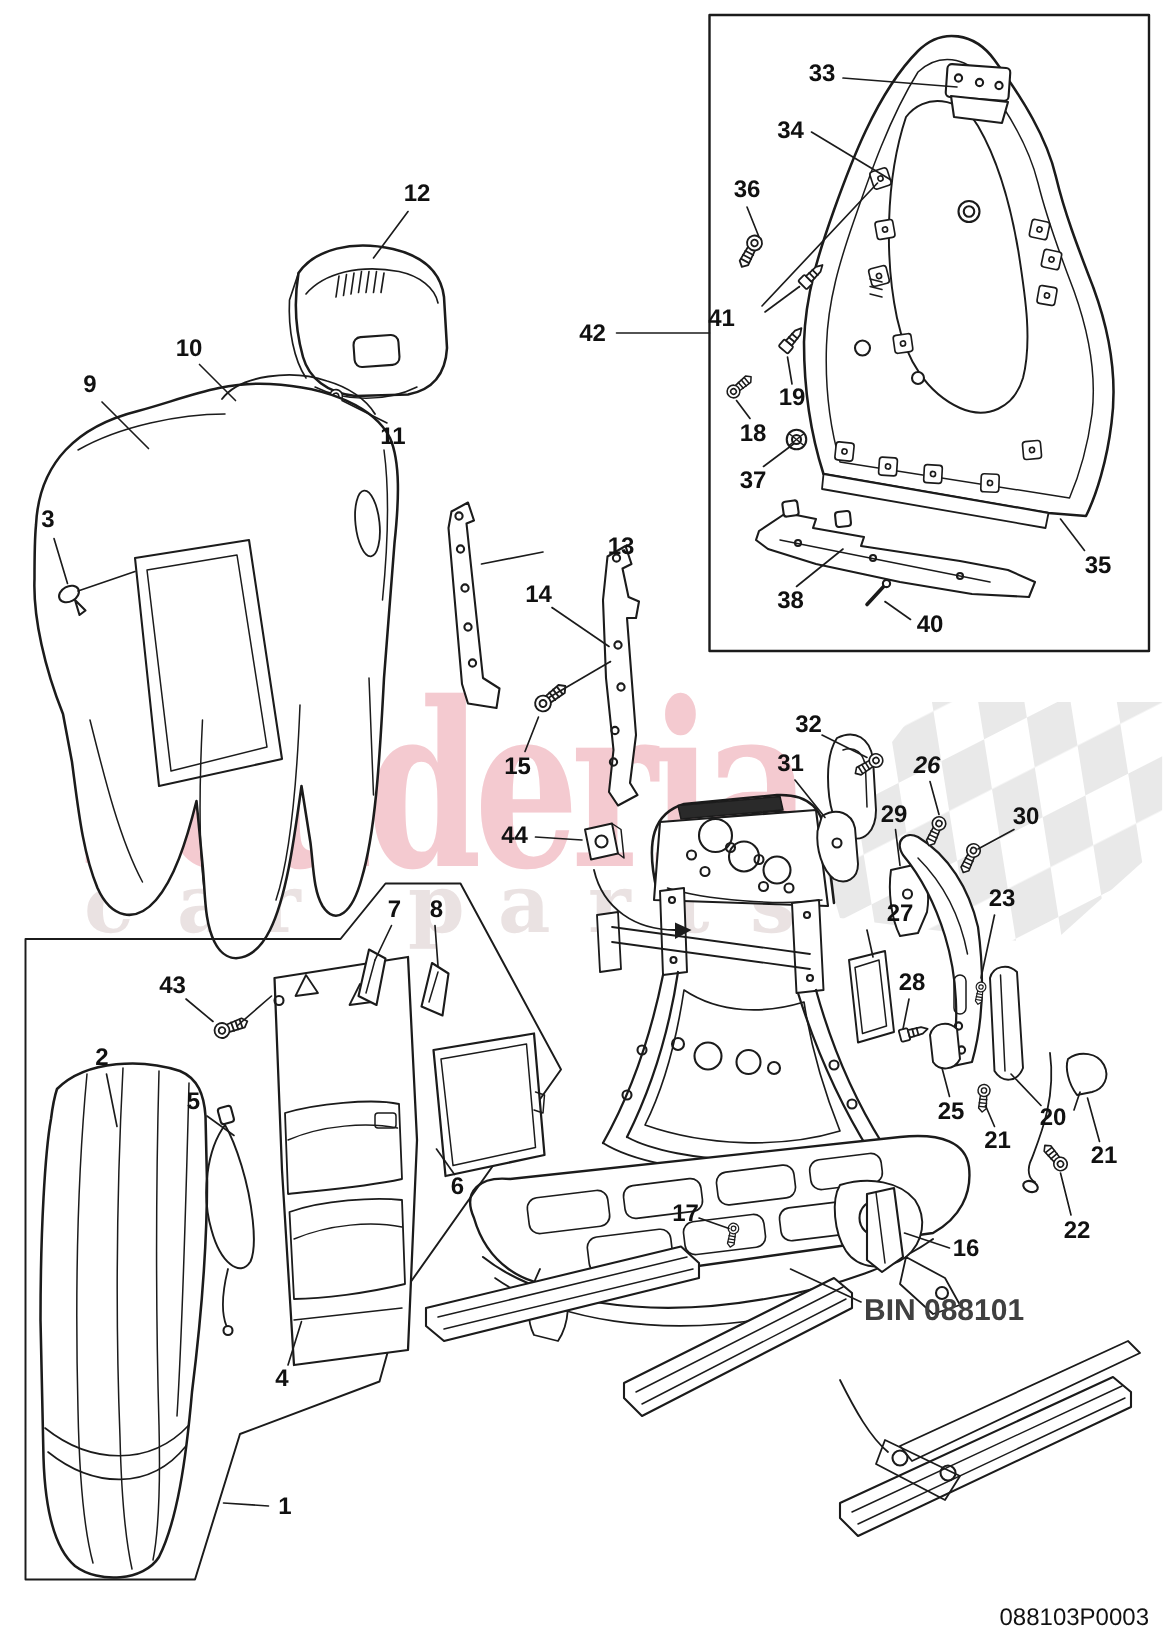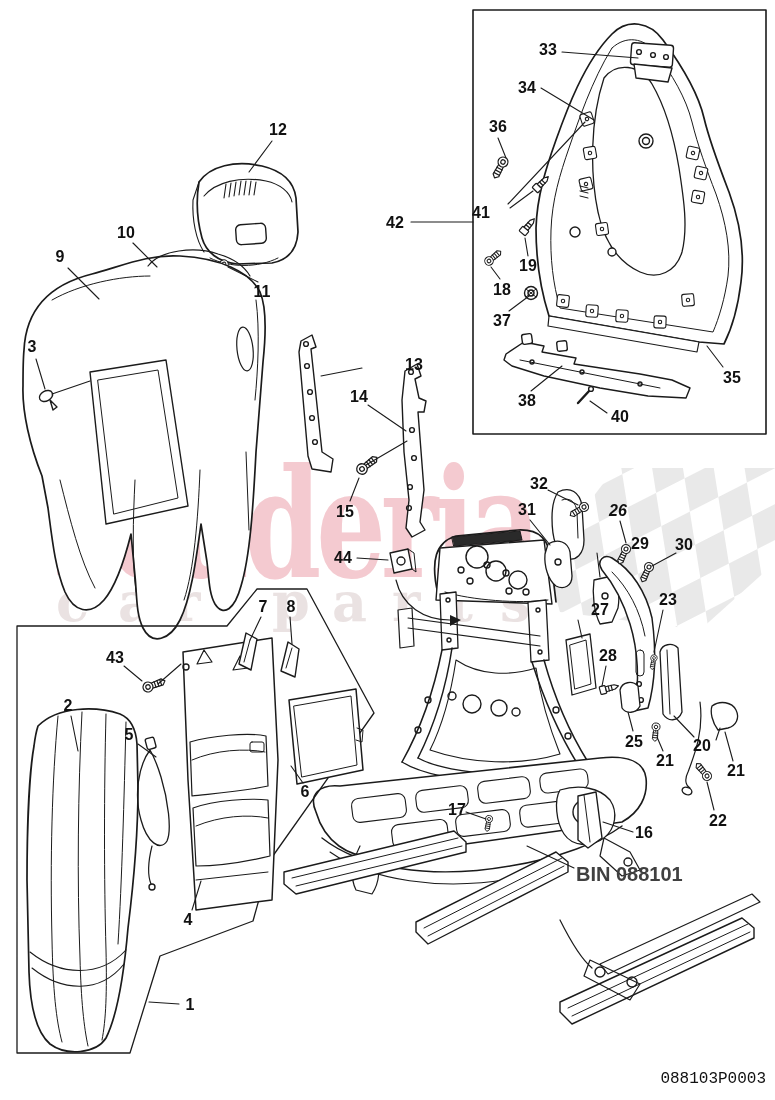--- a/index.html
+++ b/index.html
@@ -13,21 +13,21 @@
   .wm-letter{position:absolute;top:575px;font-family:"DejaVu Serif",serif;font-weight:bold;
              font-size:54px;line-height:1;}
   
   #art{position:absolute;left:0;top:0;z-index:1;}
   
   #labels{position:absolute;inset:0;z-index:2;pointer-events:none;}
   .part-label{position:absolute;transform:translate(-50%,-50%);font-weight:bold;
               font-size:16px;color:#111;white-space:nowrap;}
   #bin-label{position:absolute;left:576px;top:863px;font-weight:bold;font-size:20px;color:#404040;}
   #drawing-code{position:absolute;right:9px;top:1070px;font-size:16px;color:#111;
-                font-family:Liberation Mono, monospace;}
+                font-family:Liberation Sans, sans-serif;}
 </style>
 </head>
 <body>
 
 <div id="stage">
 
   <div id="watermark">
     <div id="wm-word" style="color: rgb(244, 202, 208);">scuderia</div>
   <span class="wm-letter" style="left: 56px; color: rgb(234, 226, 226);">c</span>
       <span class="wm-letter" style="left: 118px; color: rgb(234, 226, 226);">a</span>
@@ -405,21 +405,21 @@
       <div class="part-label" style="left: 528px; top: 266px;">19</div>
       <div class="part-label" style="left: 702px; top: 746px;">20</div>
       <div class="part-label" style="left: 736px; top: 771px;">21</div>
       <div class="part-label" style="left: 718px; top: 821px;">22</div>
       <div class="part-label" style="left: 668px; top: 600px;">23</div>
       <div class="part-label" style="left: 665px; top: 761px;">21</div>
       <div class="part-label" style="left: 634px; top: 742px;">25</div>
       <div class="part-label" style="left: 618px; top: 511px; font-style: italic;">26</div>
       <div class="part-label" style="left: 576px; top: 610px; margin-left: 24px;">27</div>
       <div class="part-label" style="left: 608px; top: 656px;">28</div>
-      <div class="part-label" style="left: 596px; top: 544px; margin-left: 44px;">29</div>
+      <div class="part-label" style="left: 596px; top: 544px;">29</div>
       <div class="part-label" style="left: 684px; top: 545px;">30</div>
       <div class="part-label" style="left: 527px; top: 510px;">31</div>
       <div class="part-label" style="left: 539px; top: 484px;">32</div>
       <div class="part-label" style="left: 548px; top: 50px;">33</div>
       <div class="part-label" style="left: 527px; top: 88px;">34</div>
       <div class="part-label" style="left: 732px; top: 378px;">35</div>
       <div class="part-label" style="left: 498px; top: 127px;">36</div>
       <div class="part-label" style="left: 502px; top: 321px;">37</div>
       <div class="part-label" style="left: 527px; top: 401px;">38</div>
       <div class="part-label" style="left: 620px; top: 417px;">40</div>

